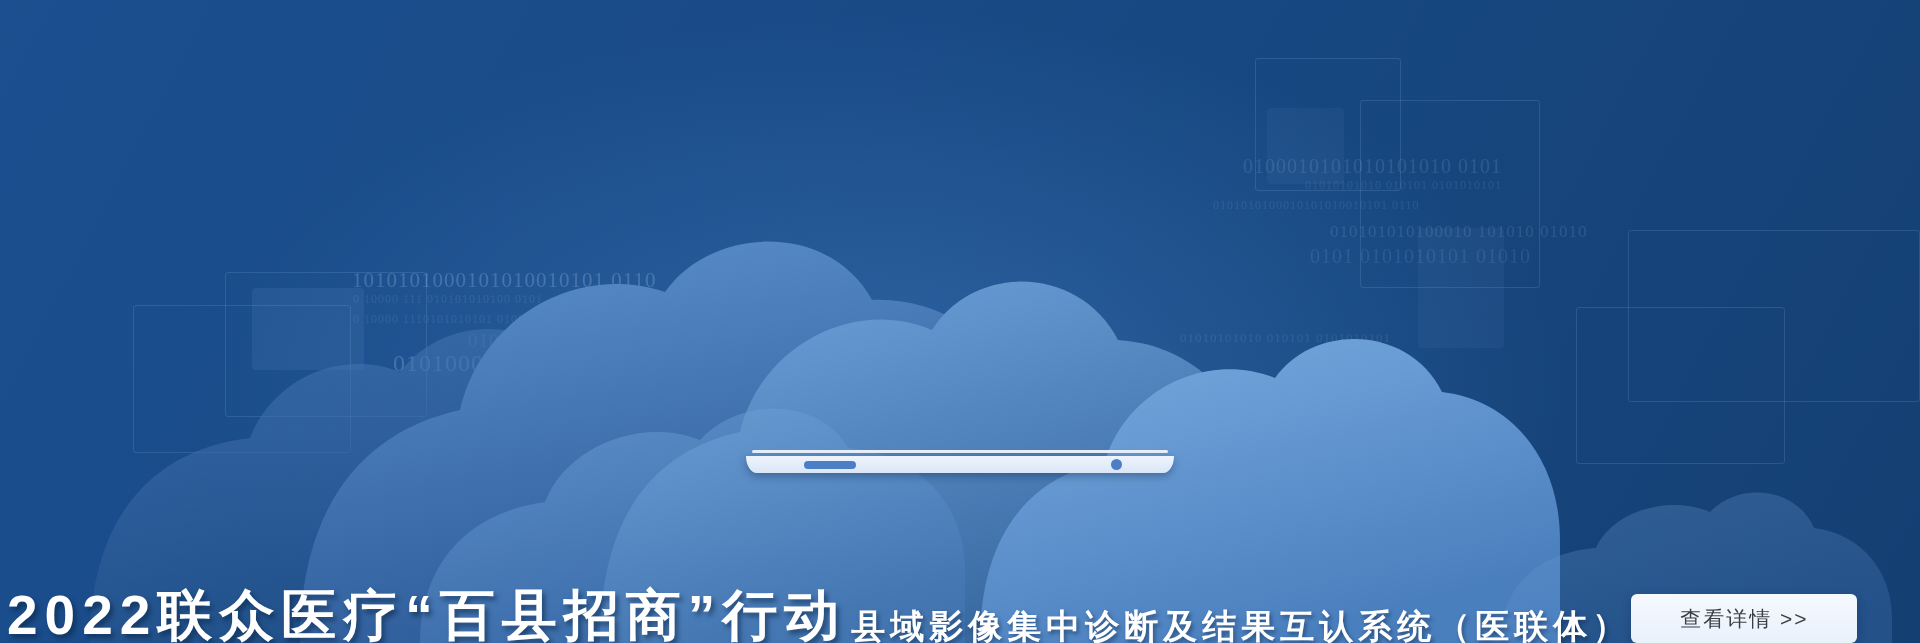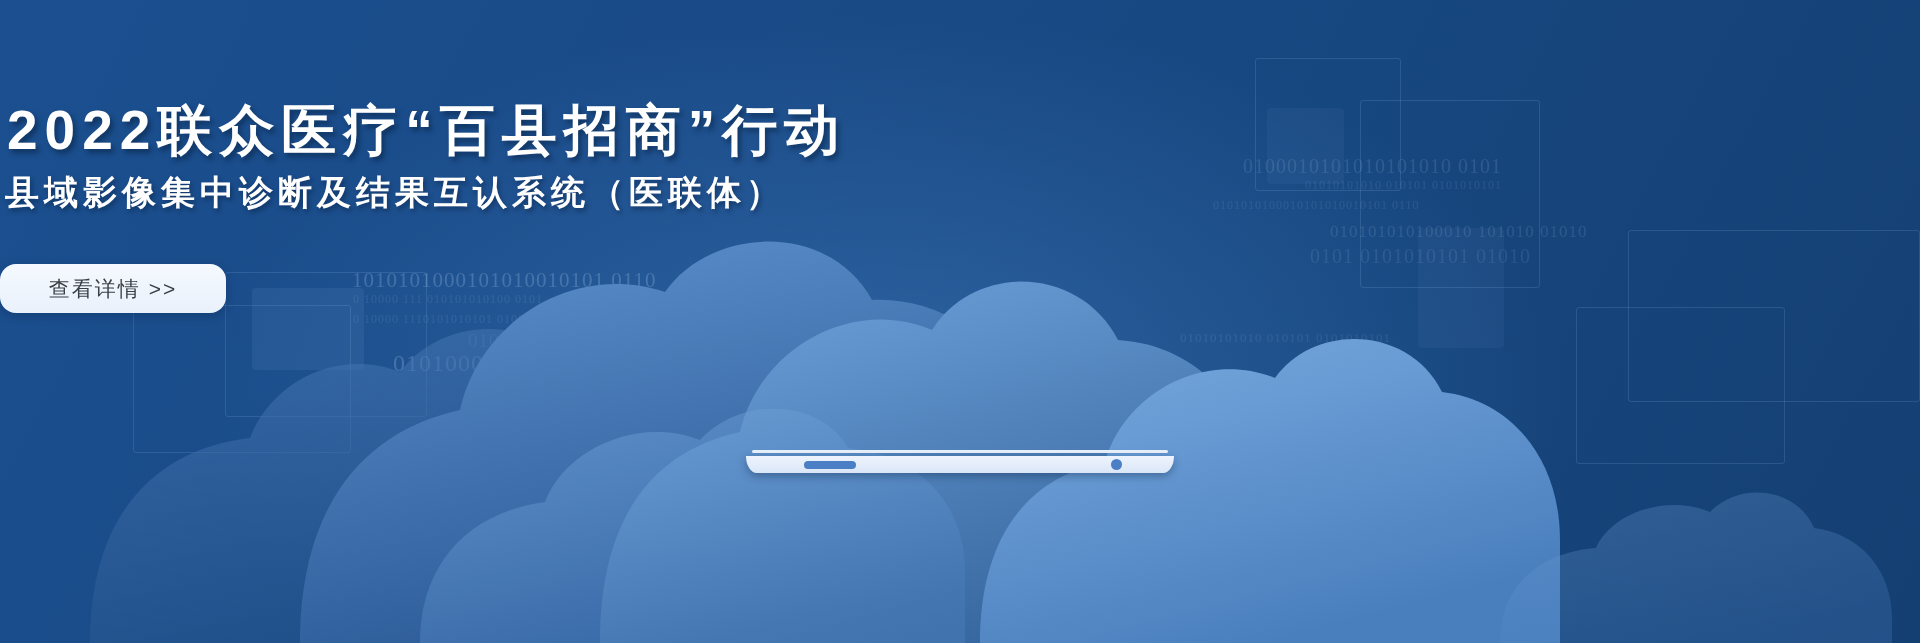--- a/index.html
+++ b/index.html
@@ -38,21 +38,21 @@
   .bin.b2{ color:rgba(200,228,255,0.13); }
   .bin.b3{ color:rgba(200,228,255,0.11); }
 
   
   .clouds{ position:absolute; left:0; right:0; bottom:0; height:643px; pointer-events:none; }
   .clouds svg{ display:block; width:1920px; height:643px; }
 
   
   .content{
     position:absolute; inset:0;
-    display:flex; flex-direction:column; align-items:flex-start;
+    display:flex; flex-direction:row; align-items:flex-end;
     z-index:6;
   }
   .title{
     margin-top:103px;
     font-size:55px;
     line-height:1.0;
     font-weight:700;
     color:#ffffff;
     letter-spacing:7px;
     text-indent:7px;
@@ -69,21 +69,21 @@
     text-indent:5px;
     text-shadow: 2px 3px 4px rgba(7,32,63,0.5);
     white-space:nowrap;
   }
 
   
   .cta{
     margin-top:55px;
     width:226px; height:49px;
     border:none;
-    border-radius:16px;
+    border-radius:6px;
     background:linear-gradient(180deg,#f5f9ff 0%,#e9f1fb 100%);
     box-shadow: 0 3px 10px rgba(8,30,60,0.28);
     color:#3a3f46;
     font-family:"Liberation Sans","DejaVu Sans",sans-serif;
     font-size:21px;
     letter-spacing:2px;
     cursor:pointer;
     display:flex; align-items:center; justify-content:center;
     white-space:nowrap;
   }

